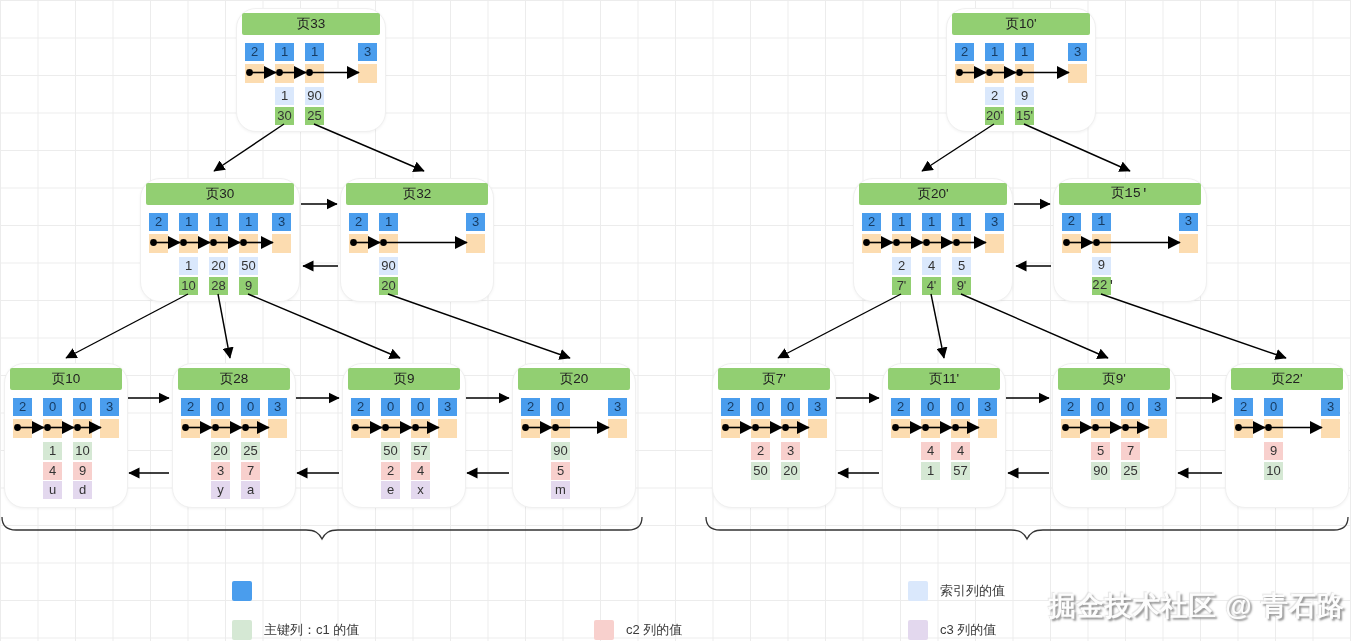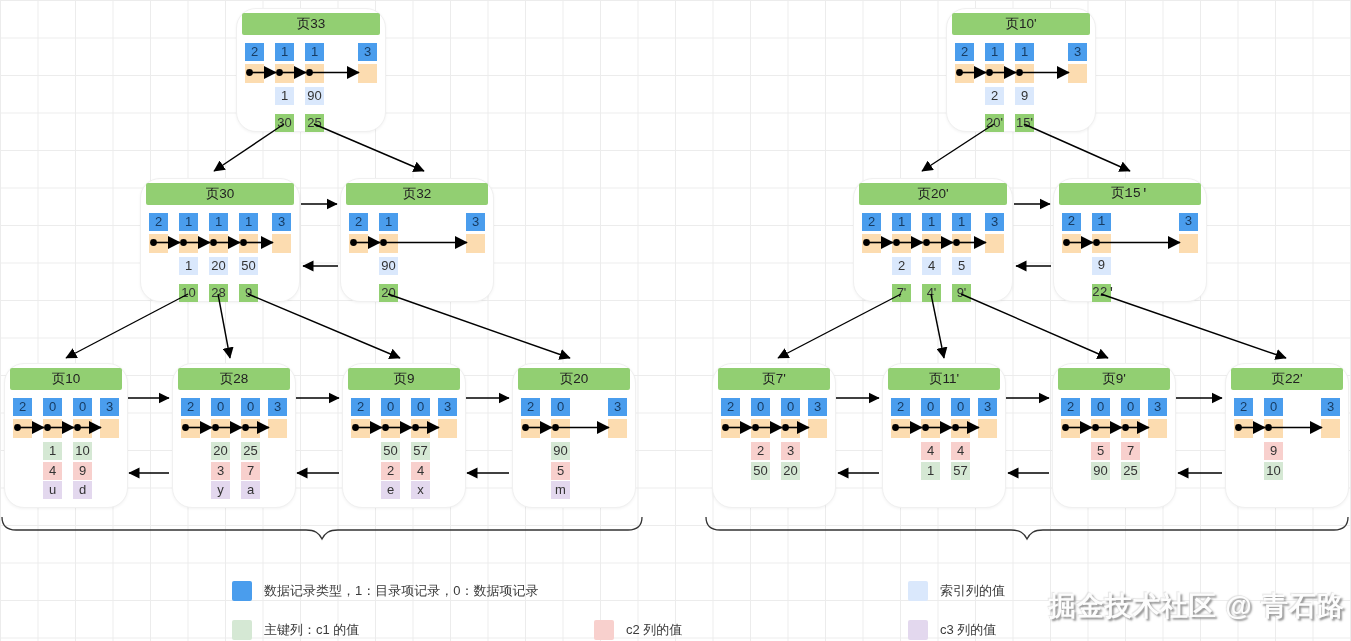--- a/index.html
+++ b/index.html
@@ -13,21 +13,21 @@
     box-shadow:0 1px 3px rgba(0,0,0,.05);z-index:10;}
   .page-header{position:absolute;left:5px;right:5px;top:4px;height:22px;background:#92cf72;
     border-radius:2px;text-align:center;line-height:22px;font-size:13.5px;color:#222;}
   .cell{position:absolute;width:19px;height:18px;font-size:13px;line-height:18px;text-align:center;color:#333;}
   .cell.type{background:#4a9ded;color:#173c63;}
   .cell.next{background:#fcdcb0;height:19px;}
   .cell.idx{background:#dae8fc;}
   .cell.c1{background:#d5e8d4;}
   .cell.c2{background:#f8d0cd;}
   .cell.c3{background:#e3d8ee;}
-  .cell.page{background:#92cf72;margin-top:7px;}
+  .cell.page{background:#92cf72;}
   .brace-label{position:absolute;text-align:center;font-size:13px;color:#333;z-index:20;}
   .legend-item{position:absolute;height:20px;display:flex;align-items:center;z-index:20;}
   .sw{width:20px;height:20px;border-radius:2px;display:inline-block;flex:0 0 auto;}
   .sw-type{background:#4a9ded;}
   .sw-next{background:#fcdcb0;}
   .sw-idx{background:#dae8fc;}
   .sw-c1{background:#d5e8d4;}
   .sw-c2{background:#f8d0cd;}
   .sw-c3{background:#e3d8ee;}
   .legend-label{margin-left:12px;font-size:13px;color:#3a3a3a;white-space:nowrap;}
@@ -153,21 +153,20 @@
       <line x1="879" y1="473" x2="838" y2="473" stroke="#000" stroke-width="1.4" marker-end="url(#arrowhead)"></line>
       <line x1="1049" y1="473" x2="1008" y2="473" stroke="#000" stroke-width="1.4" marker-end="url(#arrowhead)"></line>
       <line x1="1222" y1="473" x2="1178" y2="473" stroke="#000" stroke-width="1.4" marker-end="url(#arrowhead)"></line>
       <path d="M2,517 C2,526 7,530 16,530 L306,530 C315,530 319,533 322,539 C325,533 329,530 338,530 L628,530 C637,530 642,526 642,517" fill="none" stroke="#333" stroke-width="1.3"></path>
       <path d="M706,517 C706,526 711,530 720,530 L1011,530 C1020,530 1024,533 1027,539 C1030,533 1034,530 1043,530 L1334,530 C1343,530 1348,526 1348,517" fill="none" stroke="#333" stroke-width="1.3"></path>
     </svg>
 
 
   <div class="legend-item" style="left:232px;top:581px">
     <span class="sw sw-type"></span>
-    <span class="legend-label">数据记录类型，1：目录项记录，0：数据项记录</span>
   </div>
   <div class="legend-item" style="left:908px;top:581px">
     <span class="sw sw-idx"></span>
     <span class="legend-label">索引列的值</span>
   </div>
   <div class="legend-item" style="left:232px;top:620px">
     <span class="sw sw-c1"></span>
     <span class="legend-label">主键列：c1 的值</span>
   </div>
   <div class="legend-item" style="left:594px;top:620px">

